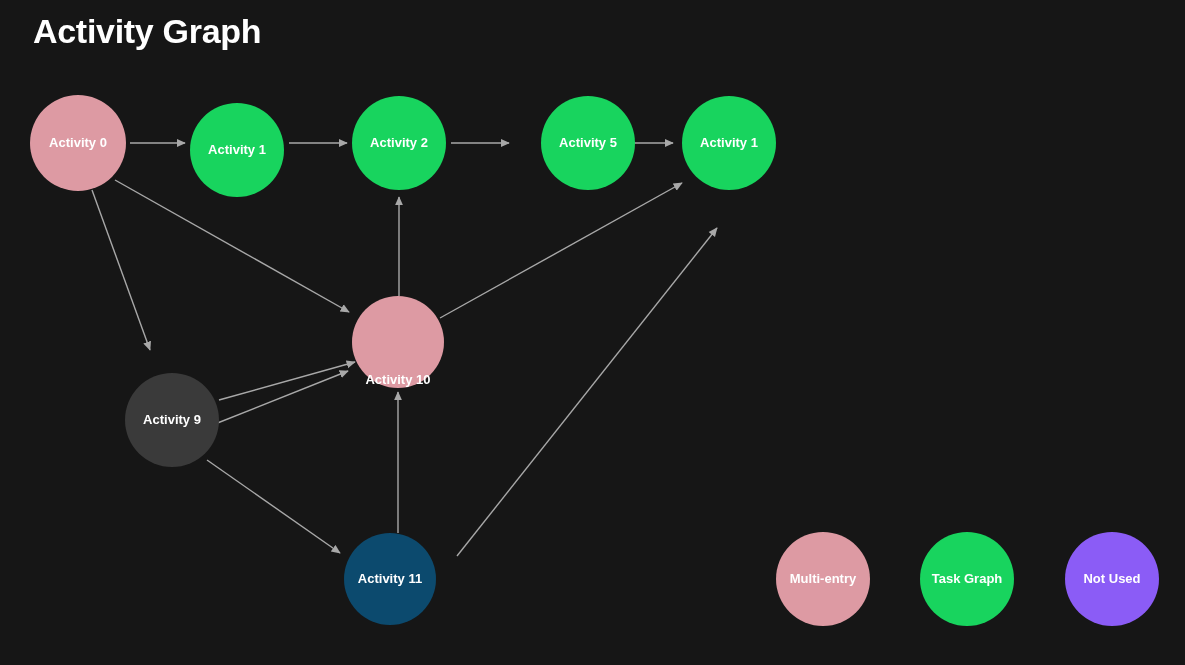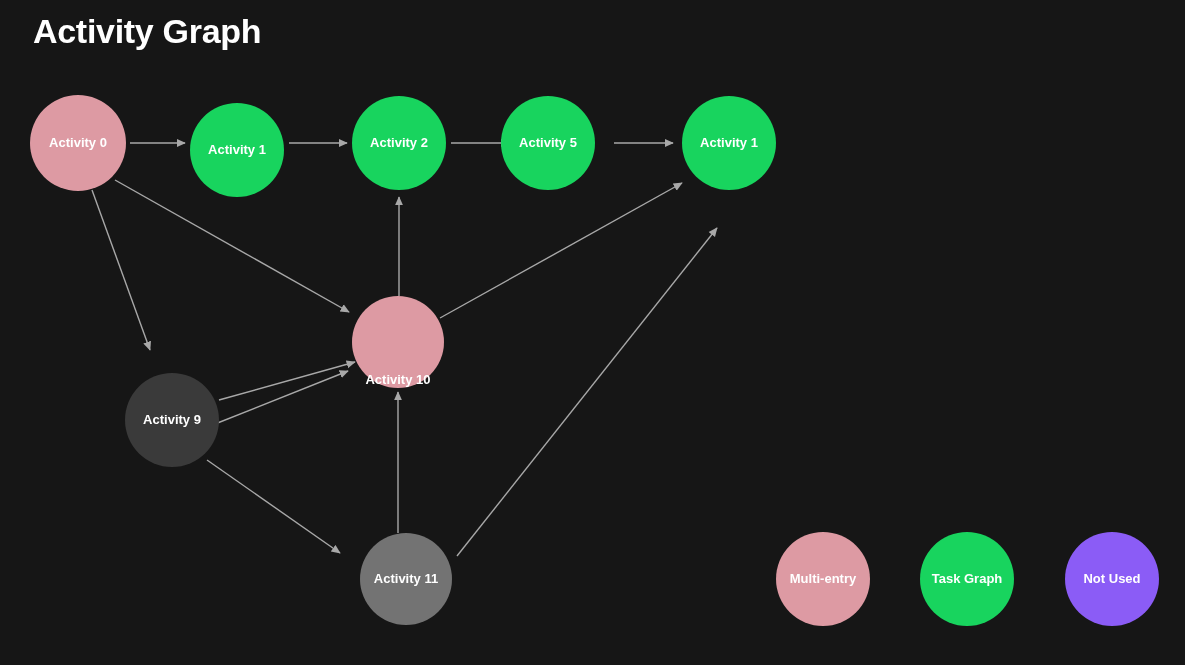--- a/index.html
+++ b/index.html
@@ -118,33 +118,33 @@
     <div id="nodes-layer">
         <div class="graph-node" style="left: 30px; top: 95px; width: 96px; height: 96px; background: rgb(221, 154, 163);">
           <span>Activity 0</span>
         </div>
         <div class="graph-node" style="left: 190px; top: 103px; width: 94px; height: 94px; background: rgb(24, 212, 94);">
           <span>Activity 1</span>
         </div>
         <div class="graph-node" style="left: 352px; top: 96px; width: 94px; height: 94px; background: rgb(24, 212, 94);">
           <span>Activity 2</span>
         </div>
-        <div class="graph-node" style="left: 501px; top: 96px; width: 94px; height: 94px; background: rgb(24, 212, 94);">
+        <div class="graph-node" style="left: 541px; top: 96px; width: 94px; height: 94px; background: rgb(24, 212, 94);">
           <span>Activity 5</span>
         </div>
         <div class="graph-node" style="left: 682px; top: 96px; width: 94px; height: 94px; background: rgb(24, 212, 94);">
           <span>Activity 1</span>
         </div>
         <div class="graph-node" style="left: 352px; top: 296px; width: 92px; height: 92px; background: rgb(221, 154, 163); align-items: flex-end;">
           <span>Activity 10</span>
         </div>
         <div class="graph-node" style="left: 125px; top: 373px; width: 94px; height: 94px; background: rgb(58, 58, 58); justify-content: center;">
           <span>Activity 9</span>
         </div>
-        <div class="graph-node" style="left: 360px; top: 533px; width: 92px; height: 92px; background: #737373; align-items: center;">
+        <div class="graph-node" style="left: 344px; top: 533px; width: 92px; height: 92px; background: #0c4a6e; align-items: center;">
           <span>Activity 11</span>
         </div>
       </div>
     <div id="legend-layer">
         <div class="legend-node" style="left: 776px; top: 532px; width: 94px; height: 94px; background: rgb(221, 154, 163);">
           <span class="legend-label">Multi-entry</span>
         </div>
         <div class="legend-node" style="left: 920px; top: 532px; width: 94px; height: 94px; background: rgb(24, 212, 94);">
           <span class="legend-label">Task Graph</span>
         </div>

